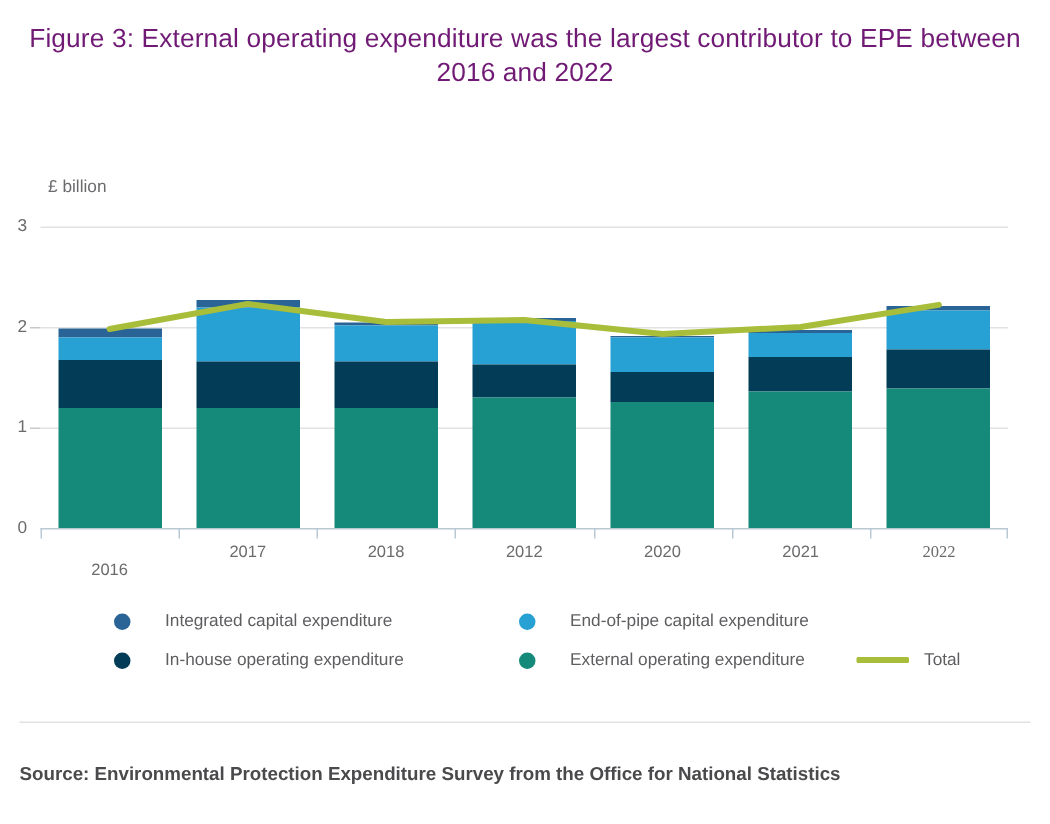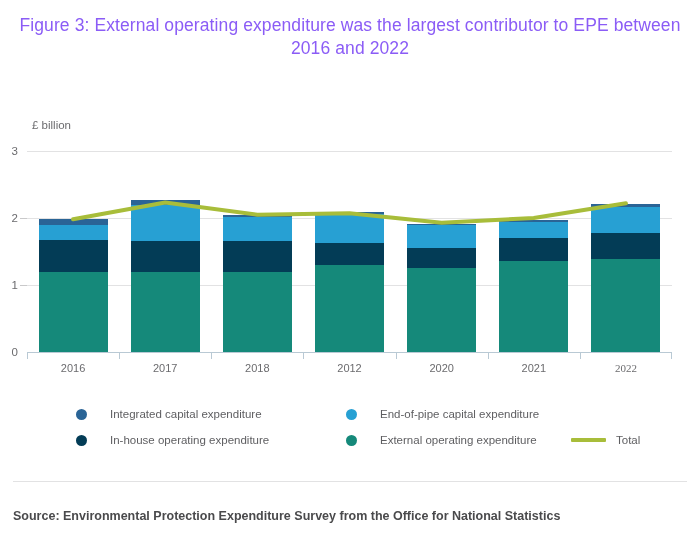--- a/index.html
+++ b/index.html
@@ -23,21 +23,21 @@
 
   
   .header {
     padding: 10px 18px 0 18px;
     text-align: center;
   }
   .chart-title {
     font-size: 17.5px;
     line-height: 23px;
     font-weight: 400;
-    color: #8b5cf6;
+    color: #701a75;
     margin: 4px 0 0 0;
     letter-spacing: 0.1px;
   }
   .chart-subtitle {
     font-size: 11.5px;
     line-height: 16px;
     font-weight: 400;
     color: #6b6b6e;
     margin: 12px 0 0 0;
   }
@@ -258,21 +258,21 @@
 
     <div class="xaxis" id="xaxis">
         <div class="xtick-sep" style="left: 0px;"></div>
         <div class="xtick-sep" style="left: 92.1429px;"></div>
         <div class="xtick-sep" style="left: 184.286px;"></div>
         <div class="xtick-sep" style="left: 276.429px;"></div>
         <div class="xtick-sep" style="left: 368.571px;"></div>
         <div class="xtick-sep" style="left: 460.714px;"></div>
         <div class="xtick-sep" style="left: 552.857px;"></div>
         <div class="xtick-sep" style="left: 644px;"></div>
-        <div class="xlabel" style="left: 46.0714px;">2016</div>
+        <div class="xlabel" style="left: 46.0714px; margin-top: 12px;">2016</div>
         <div class="xlabel" style="left: 138.214px;">2017</div>
         <div class="xlabel" style="left: 230.357px;">2018</div>
         <div class="xlabel" style="left: 322.5px;">2012</div>
         <div class="xlabel" style="left: 414.643px;">2020</div>
         <div class="xlabel" style="left: 506.786px;">2021</div>
         <div class="xlabel" style="left: 598.929px; font-family: Liberation Serif, serif;">2022</div>
       </div>
   </div>
 
   <div class="legend" id="legend">

